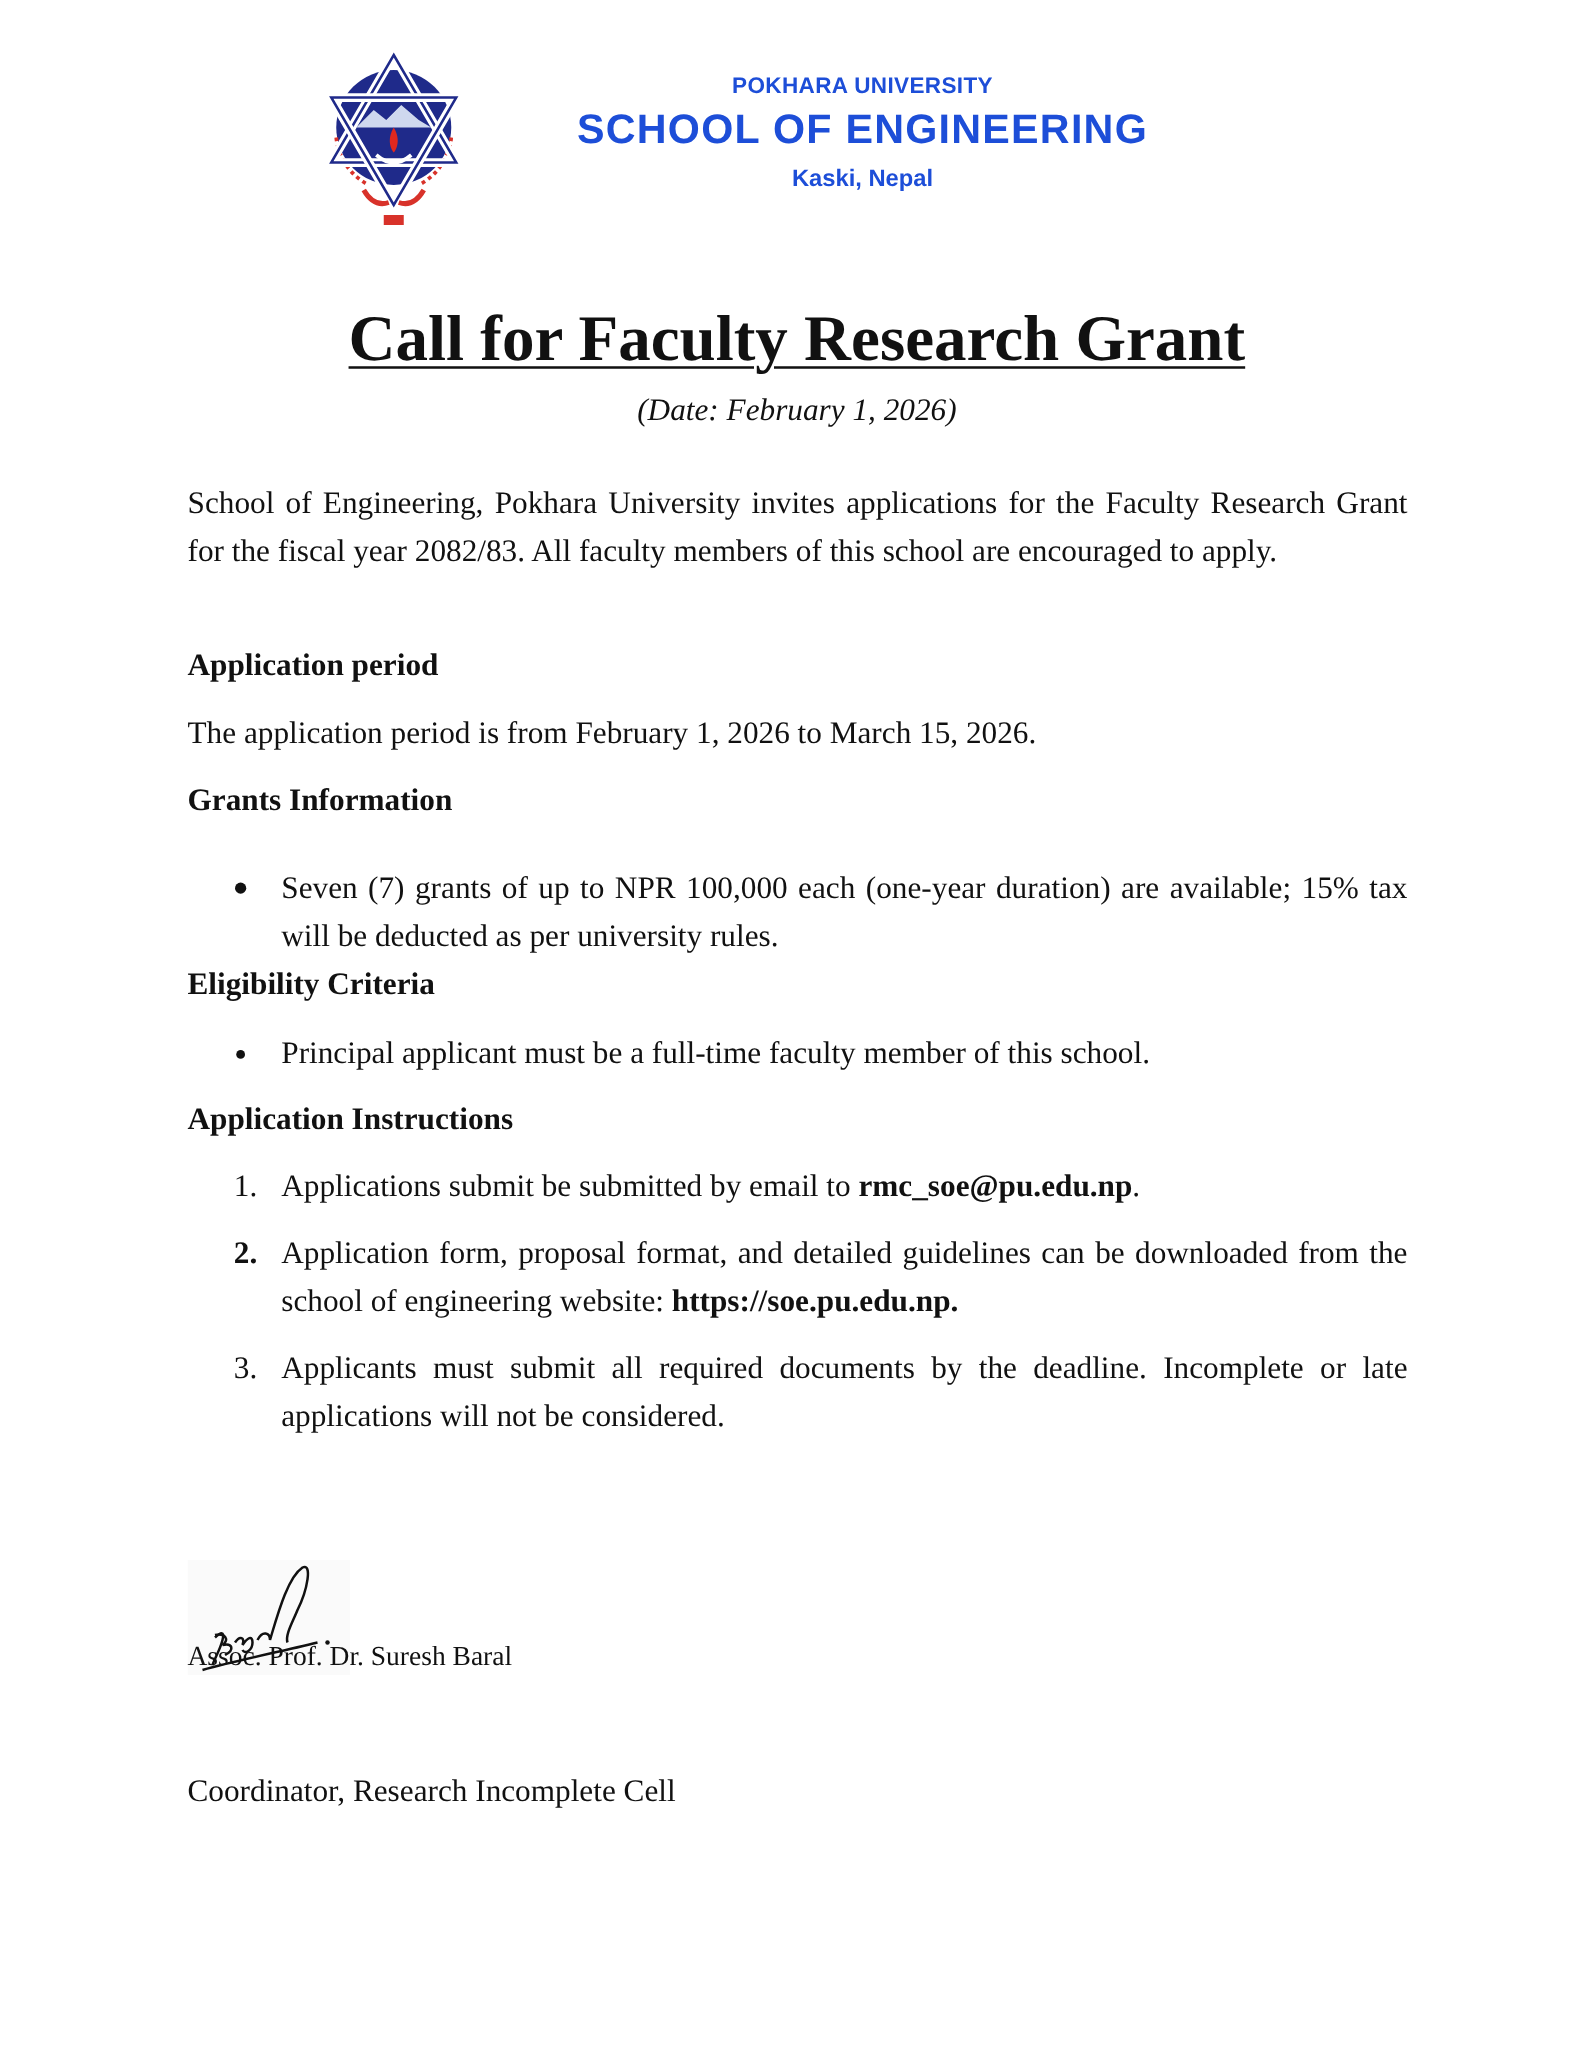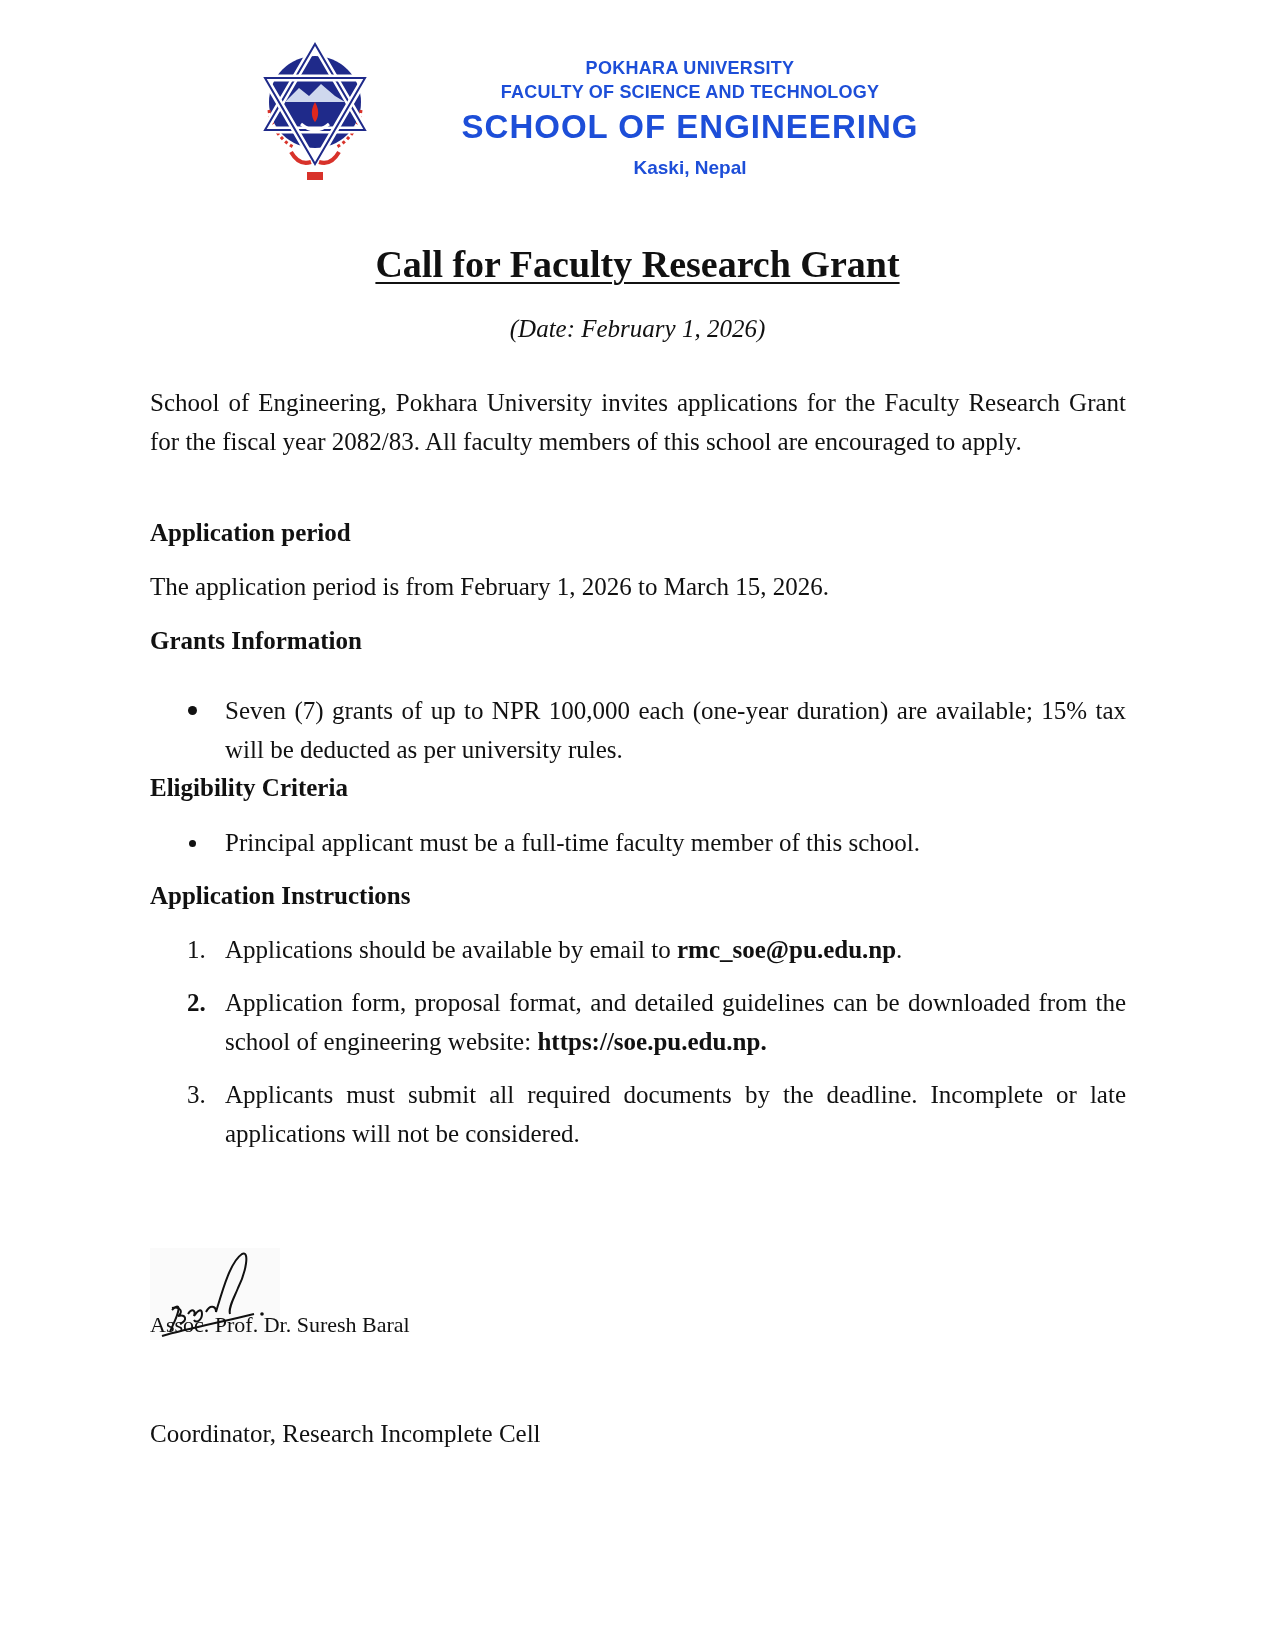--- a/index.html
+++ b/index.html
@@ -4,21 +4,21 @@
 <style>
   html, body { margin: 0; padding: 0; background: #ffffff; }
   body { width: 1275px; height: 1650px; position: relative; overflow: hidden; font-family: "Liberation Serif", serif; color: #111; }
   .header { position: absolute; left: 0; top: 0; width: 1275px; height: 200px; }
   .logo { position: absolute; left: 255px; top: 40px; width: 120px; height: 148px; }
   .hdr-text { position: absolute; left: 420px; top: 56px; width: 540px; text-align: center; font-family: "Liberation Sans", sans-serif; color: #1d4ed8; font-weight: bold; }
   .hdr-uni { font-size: 18px; line-height: 24px; letter-spacing: 0.3px; }
   .hdr-fac { font-size: 18px; line-height: 24px; letter-spacing: 0.2px; }
   .hdr-school { font-size: 33px; line-height: 42px; letter-spacing: 1px; margin-top: 2px; }
   .hdr-loc { font-size: 19px; line-height: 28px; margin-top: 6px; }
-  .title { position: absolute; left: 0; top: 242px; width: 1275px; text-align: center; font-size: 38px; font-weight: bold; }
+  .title { position: absolute; left: 0; top: 242px; width: 1275px; text-align: center; font-size: 52px; font-weight: bold; }
   .title span { text-decoration: underline; text-decoration-thickness: 2px; text-underline-offset: 5px; }
   .date { position: absolute; left: 0; top: 315px; width: 1275px; text-align: center; font-size: 25px; font-style: italic; }
   .content { position: absolute; left: 150px; top: 383px; width: 976px; font-size: 25px; line-height: 39px; }
   .intro { text-align: justify; margin: 0; }
   h3 { font-size: 25px; margin: 0; font-weight: bold; }
   .sec-ap { position: absolute; top: 130px; left: 0; }
   .ap-text { position: absolute; top: 184px; left: 0; width: 976px; }
   .sec-gi { position: absolute; top: 238px; left: 0; }
   .gi-list { position: absolute; top: 308px; left: 0; width: 976px; }
   .sec-ec { position: absolute; top: 385px; left: 0; }
@@ -51,21 +51,20 @@
       <path d="M30 62 L44 48 L54 56 L66 44 L80 56 L90 62 Z" fill="#cfd8ee"></path>
       <path d="M60 62 C54 72 58 80 60 82 C62 80 66 72 60 62 Z" fill="#e0281e"></path>
       <path d="M46 84 Q60 96 74 84" stroke="#ffffff" stroke-width="3" fill="none"></path>
       <path d="M36 112 Q44 126 56 122" stroke="#d8322a" stroke-width="4" fill="none"></path>
       <path d="M84 112 Q76 126 64 122" stroke="#d8322a" stroke-width="4" fill="none"></path>
       <rect x="52" y="132" width="16" height="8" fill="#d8322a"></rect>
     </svg>
   </div>
   <div class="hdr-text">
     <div class="hdr-uni">POKHARA UNIVERSITY</div>
-    <div class="hdr-fac">FACULTY OF SCIENCE AND TECHNOLOGY</div>
     <div class="hdr-school">SCHOOL OF ENGINEERING</div>
     <div class="hdr-loc">Kaski, Nepal</div>
   </div>
 </div>
 
 <div class="title"><span>Call for Faculty Research Grant</span></div>
 <div class="date">(Date: February 1, 2026)</div>
 
 <div class="content">
   <p class="intro">School of Engineering, Pokhara University invites applications for the Faculty Research Grant for the fiscal year 2082/83. All faculty members of this school are encouraged to apply.</p>
@@ -86,21 +85,21 @@
     <div class="li">
       <span class="bullet" style="width:7px;height:7px;top:17px;left:39px;"></span>
       <span>Principal applicant must be a full-time faculty member of this school.</span>
     </div>
   </div>
 
   <h3 class="sec-ai">Application Instructions</h3>
   <div class="ai-list">
     <div class="li">
       <span class="marker">1.</span>
-      <span>Applications should be available by email to </span><b>rmc_soe@pu.edu.np</b><span>.</span>
+      <span>Applications submit be submitted by email to </span><b>rmc_soe@pu.edu.np</b><span>.</span>
     </div>
     <div class="li item2">
       <b class="marker">2.</b>
       <span>Application form, proposal format, and detailed guidelines can be downloaded from the school of engineering website: </span><b>https://soe.pu.edu.np.</b>
     </div>
     <div class="li item3">
       <span class="marker">3.</span>
       <span>Applicants must submit all required documents by the deadline. Incomplete or late applications will not be considered.</span>
     </div>
   </div>

